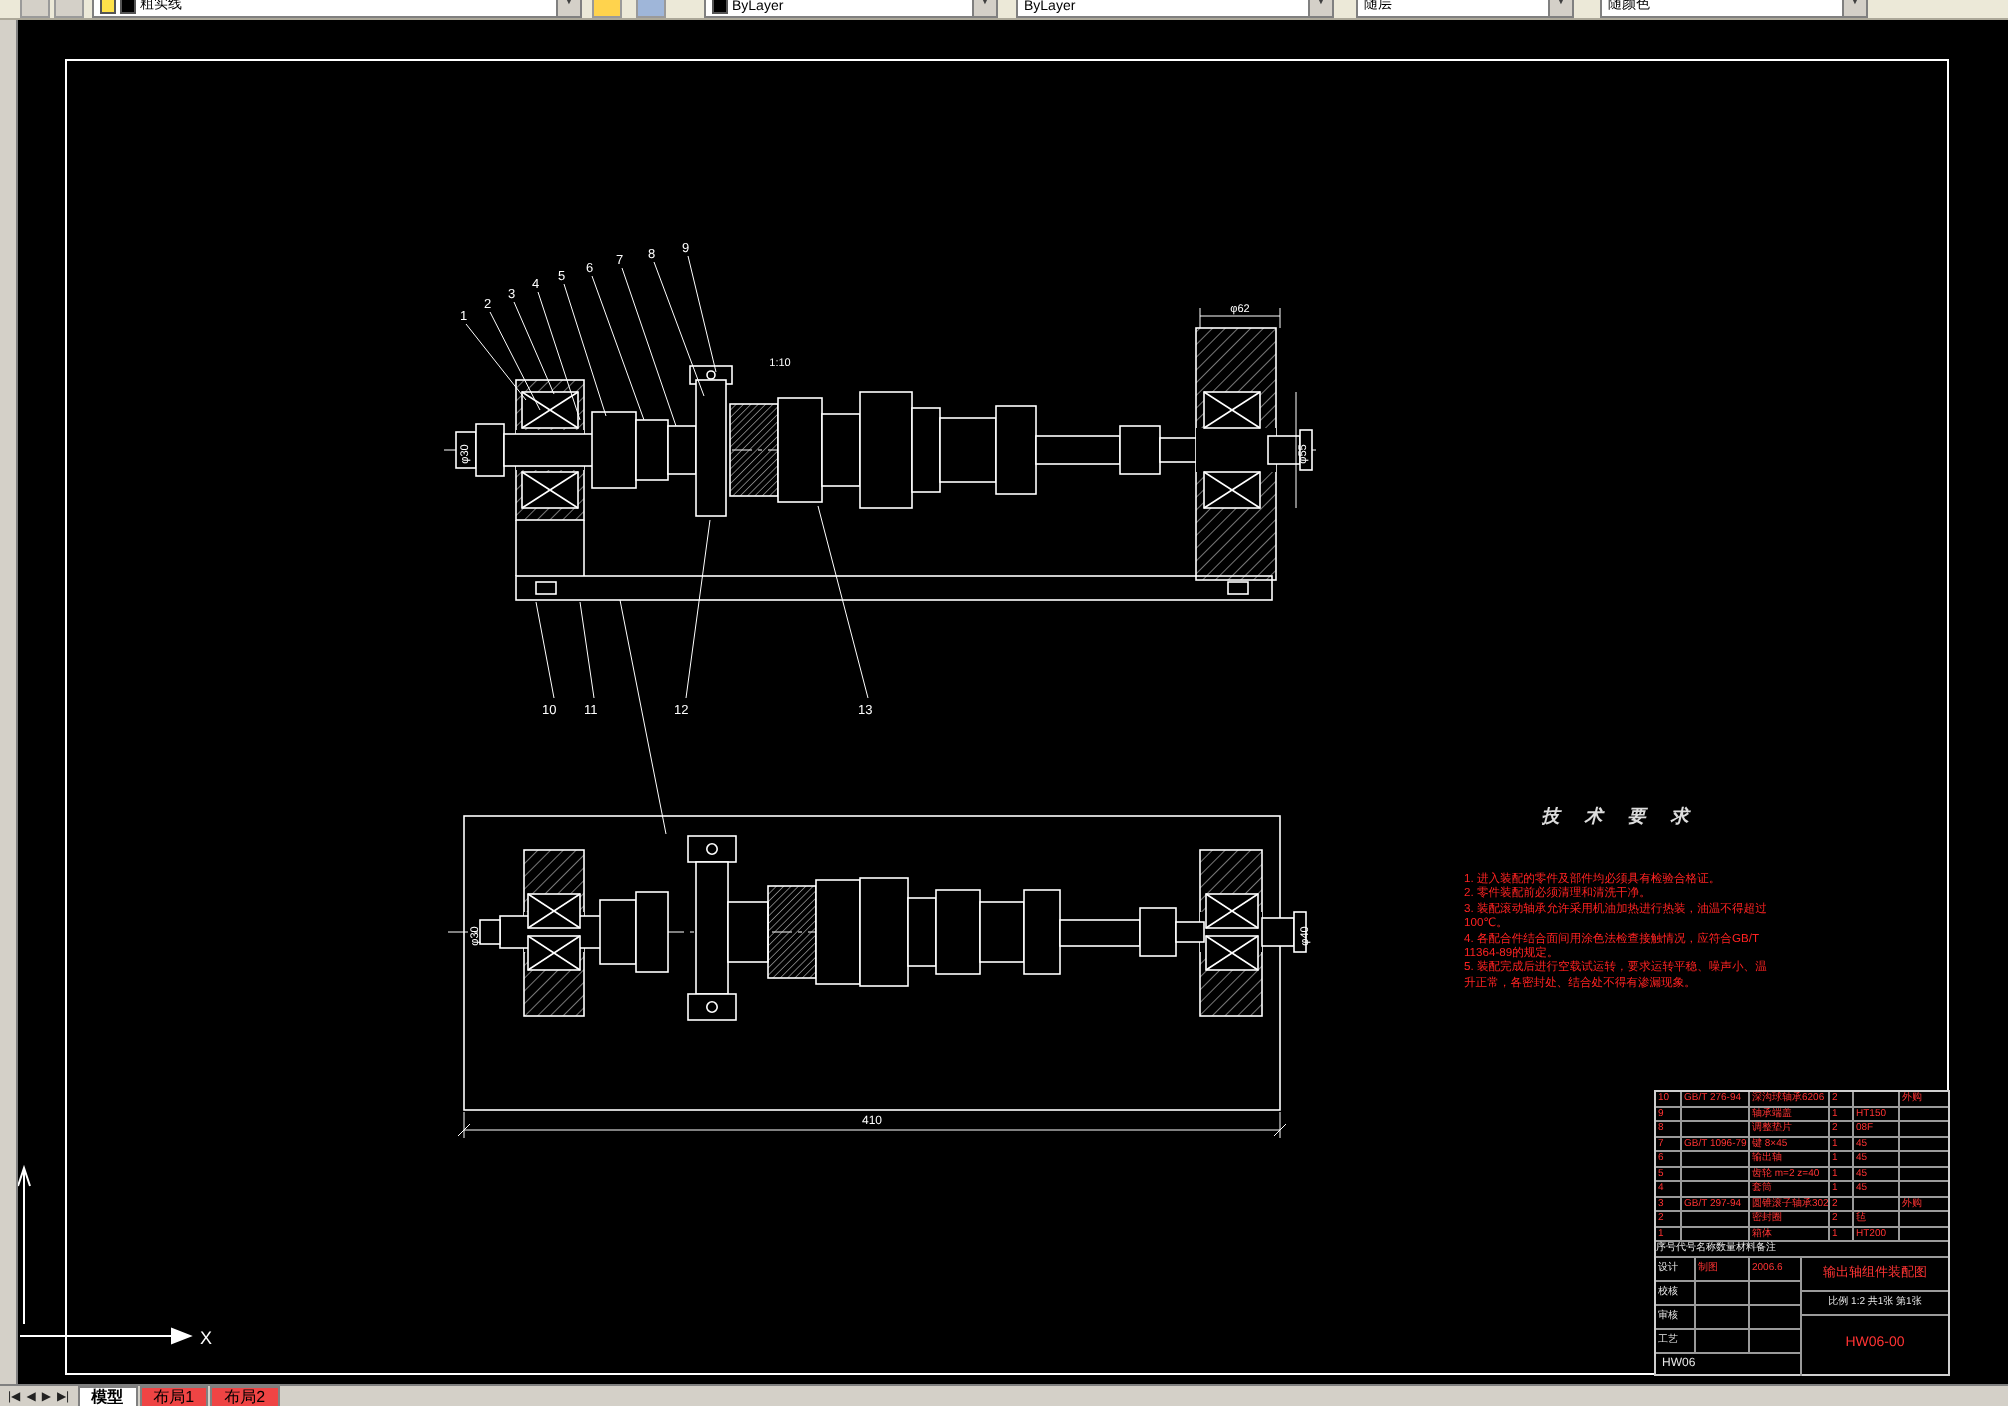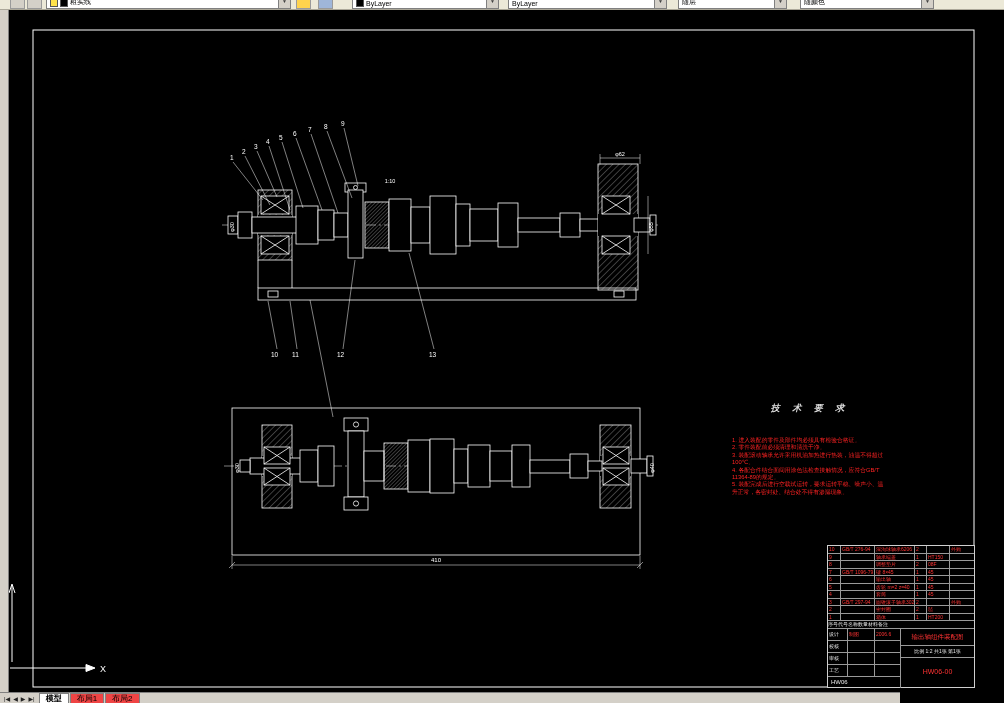--- a/index.html
+++ b/index.html
@@ -16,21 +16,21 @@
   .combo .dd{position:absolute;right:0;top:0;bottom:0;width:11px;background:#d4d0c8;
              border-left:1px solid #808080;font-size:5px;color:#404040;text-align:center;line-height:15px;}
   .sw{display:inline-block;width:6px;height:6px;margin-right:2px;border:1px solid #555;}
   .tbico{position:absolute;top:-5px;width:15px;height:14px;border:1px solid #9a9a9a;box-sizing:border-box;}
 
   
   .leftstrip{position:absolute;left:0;top:9px;width:8px;height:683px;background:#d4d0c8;
              border-right:1px solid #808080;z-index:20;}
 
   
-  .tabbar{position:absolute;left:0;top:692px;width:900px;height:11px;background:#d4d0c8;
+  .tabbar{position:absolute;left:0;top:692px;width:1004px;height:11px;background:#d4d0c8;
           border-top:1px solid #808080;display:flex;align-items:flex-end;z-index:30;
           font-size:8px;color:#000;}
   .navbtns{display:flex;gap:1px;padding:0 3px;}
   .navbtn{font-size:6px;line-height:10px;padding:0 1px;color:#222;}
   .tab{padding:0 6px;height:10px;line-height:10px;border:1px solid #808080;border-bottom:none;
        background:#ef4444;margin-right:1px;}
   .tab:first-child{background:#fff;font-weight:bold;}
 
   
   .techreq{position:absolute;left:732px;top:402px;width:156px;z-index:10;}

